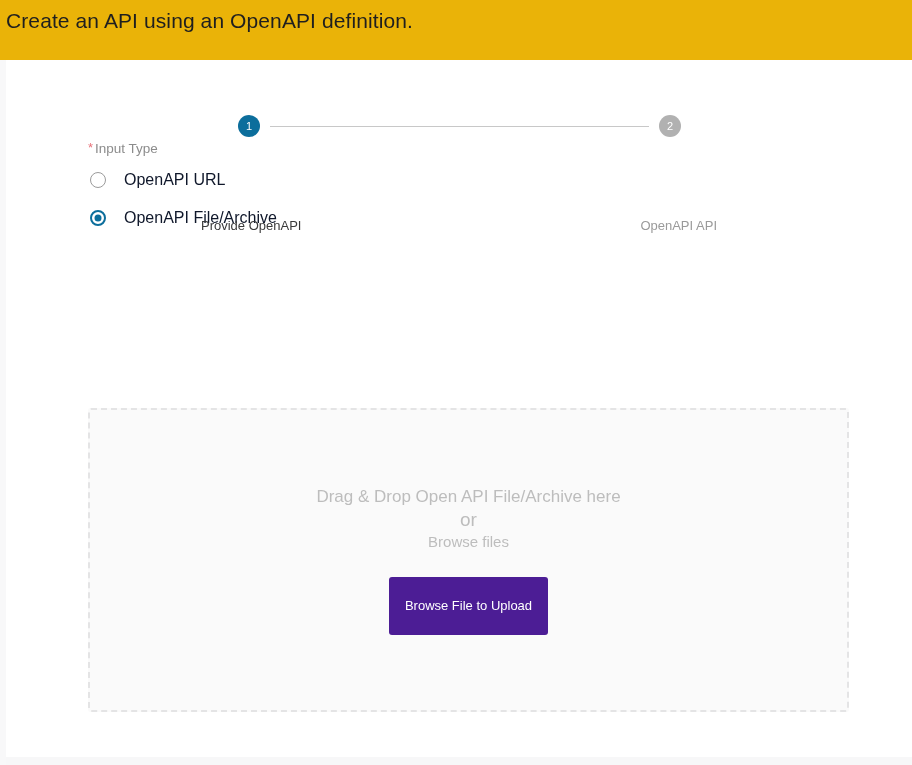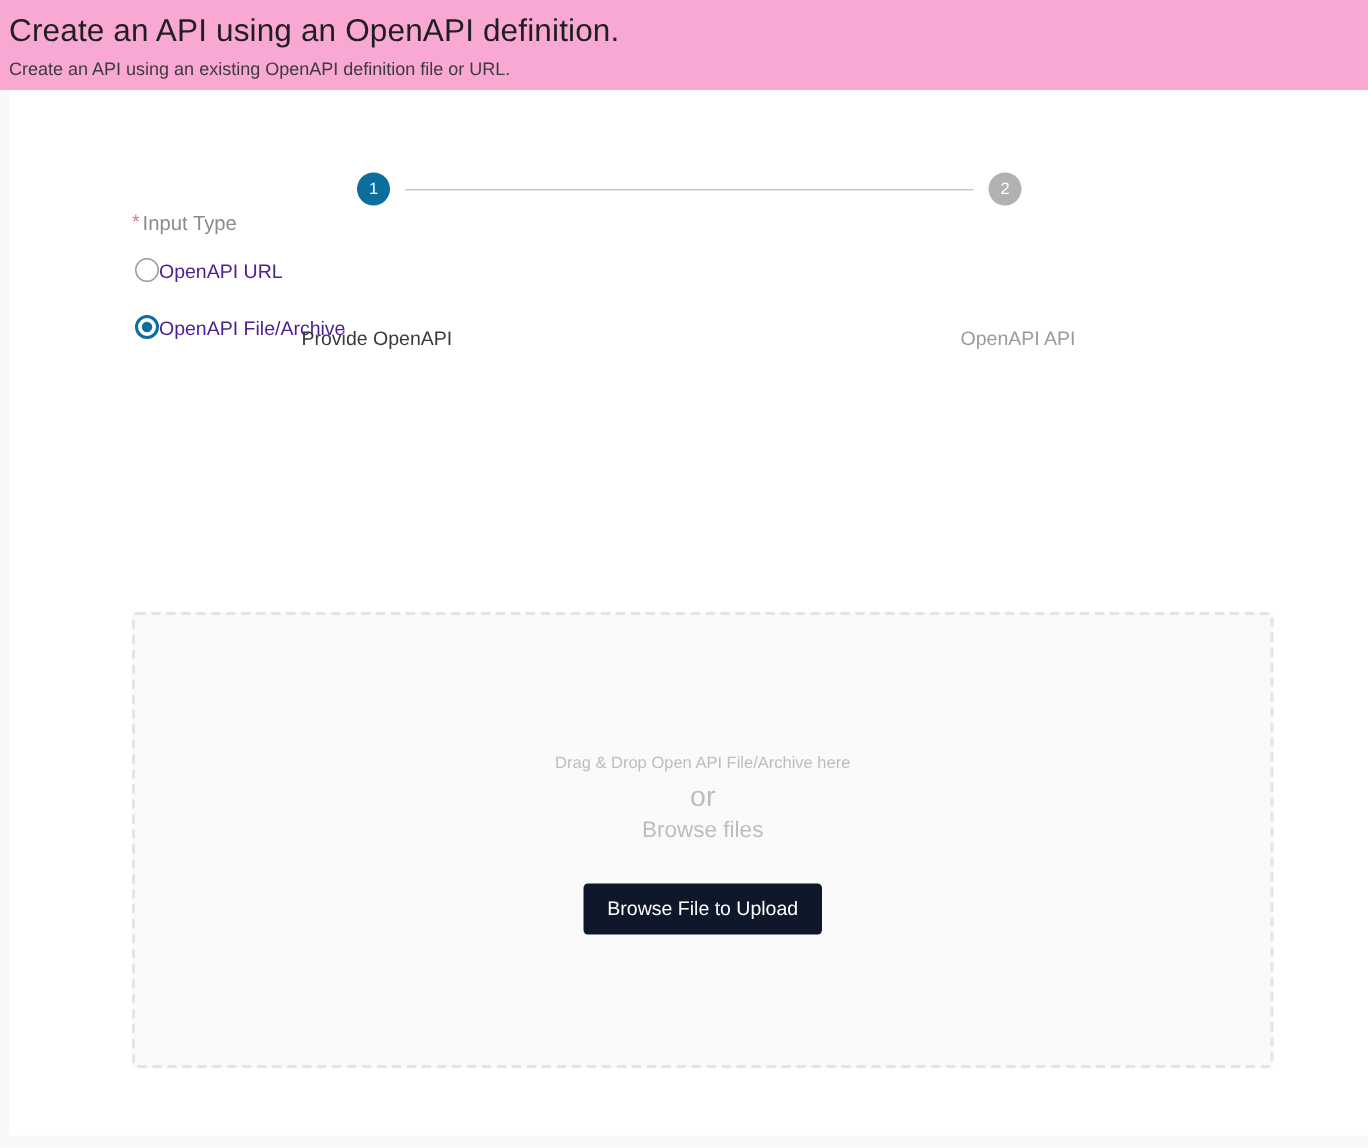--- a/index.html
+++ b/index.html
@@ -11,21 +11,21 @@
     width: 912px;
     height: 765px;
     background: #f7f7f8;
     font-family: "Liberation Sans", sans-serif;
     color: #2a2a2a;
     overflow: hidden;
   }
 
   
   .page-header {
-    background: #f9a8d4;
+    background: #eab308;
     padding: 8px 0 14px 6px;
     height: 60px;
     box-sizing: border-box;
   }
   .page-title {
     font-size: 21px;
     font-weight: 400;
     color: #1f1f1f;
     line-height: 26px;
     margin: 0 0 4px 0;
@@ -150,75 +150,75 @@
     position: absolute;
     left: 50%;
     top: 50%;
     transform: translate(-50%, -50%);
     width: 7px;
     height: 7px;
     border-radius: 50%;
     background: #0c6e9c;
   }
   .radio-text {
-    font-size: 13px;
-    color: #4c1d95;
+    font-size: 16px;
+    color: #0f172a;
+    margin-left: 18px;
   }
 
   
   .dropzone {
     position: absolute;
     left: 82px;
     top: 348px;
     width: 761px;
     height: 304px;
     box-sizing: border-box;
     border: 2px dashed #e4e4e5;
     background: #fafafa;
     border-radius: 3px;
     display: flex;
     flex-direction: column;
     align-items: center;
     justify-content: center;
   }
   .dz-main {
-    font-size: 11px;
+    font-size: 17px;
     color: #bdbdbd;
     line-height: 24px;
     text-align: right;
   }
   .dz-or {
     font-size: 19px;
     color: #bdbdbd;
     line-height: 22px;
   }
   .dz-browse {
     font-size: 15px;
     color: #bdbdbd;
     line-height: 22px;
     margin-bottom: 24px;
   }
   .btn-primary {
-    background: #0f172a;
+    background: #4c1d95;
     color: #ffffff;
     border: none;
     border-radius: 3px;
     font-size: 13px;
     font-family: "Liberation Sans", sans-serif;
-    padding: 9px 16px;
+    padding: 21px 16px;
     cursor: pointer;
     line-height: 16px;
   }
 </style>
 </head>
 <body>
 
 <div class="page-header">
   <h1 class="page-title">Create an API using an OpenAPI definition.</h1>
-  <p class="page-subtitle">Create an API using an existing OpenAPI definition file or URL.</p>
 </div>
 
 <div class="content-wrap">
   <div class="left-gutter"></div>
 
   <div class="content-card">
 
     <div class="stepper">
       <div class="stepper-track">
         <div class="step-circle active">

